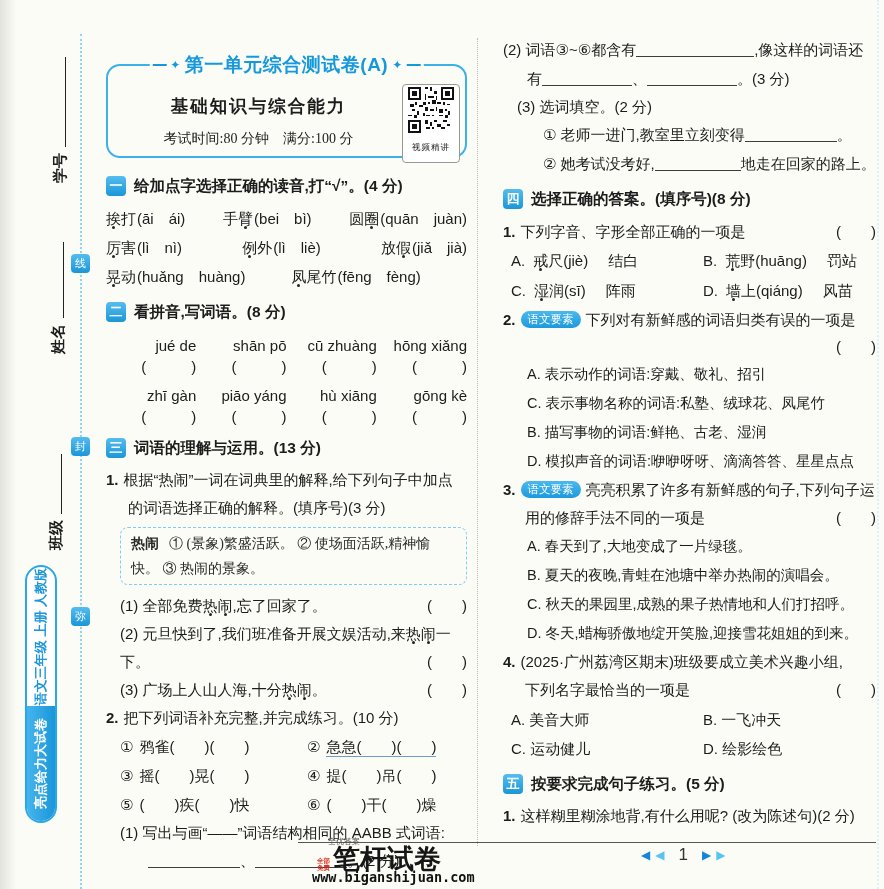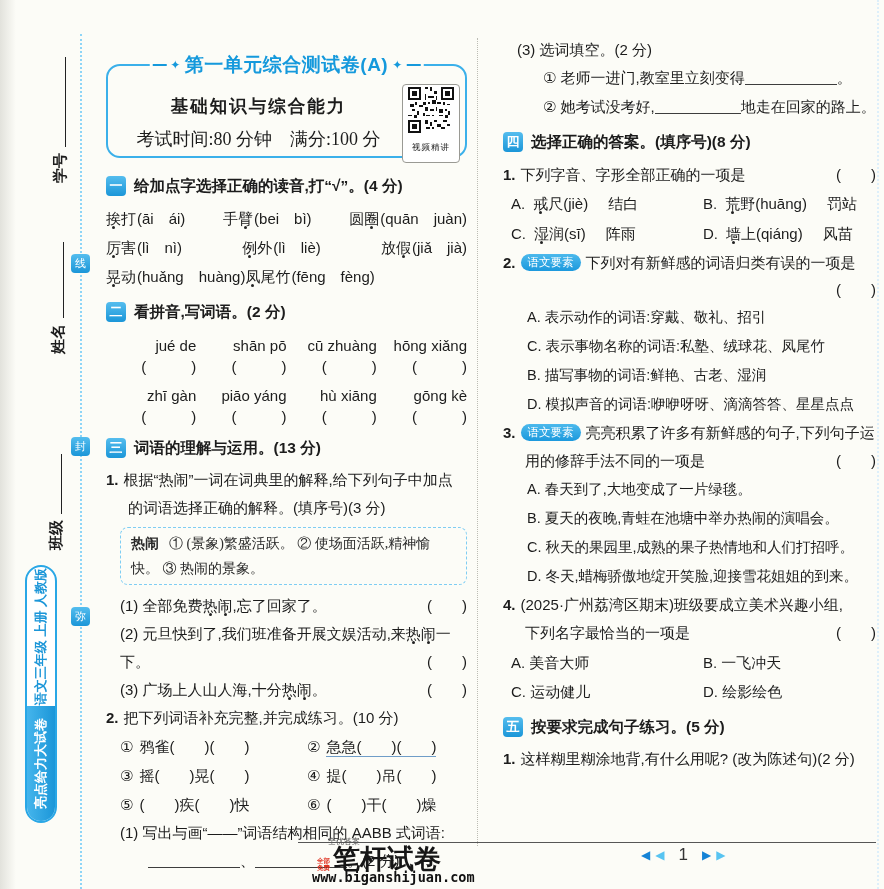--- a/index.html
+++ b/index.html
@@ -32,37 +32,37 @@
   
   .hbox { position:relative; margin-top:24px; margin-bottom:14px; height:94px;
           border:2px solid #3bb0ea; border-radius:14px; }
   .htitle { position:absolute; top:-15px; left:50%; transform:translateX(-50%);
             background:#fcfcf7; padding:0 3px; display:flex; align-items:center; gap:4px;
             color:#1599dc; font-weight:bold; font-size:19px; white-space:nowrap; letter-spacing:.5px; }
   .hline { width:14px; height:2px; background:#1599dc; }
   .hstar { font-size:12px; line-height:1; }
   .hsub { text-align:center; margin-top:26px; font-weight:bold; font-size:17.5px; letter-spacing:2px;
           padding-right:56px; }
-  .hinfo { text-align:center; margin-top:5px; font-family:"Liberation Serif",serif; font-size:18px;
+  .hinfo { text-align:center; margin-top:5px; font-family:"Liberation Serif",serif; font-size:14px;
            padding-right:56px; }
   .qrbox { position:absolute; right:5px; top:18px; width:58px; background:#fff;
            border:1px solid #9a9a94; border-radius:4px; padding:2px 2px 1px; text-align:center; }
   .qrbox svg { display:block; margin:0 auto; }
   .qrcap { font-family:"Liberation Serif",serif; font-size:8.5px; letter-spacing:1px; color:#222; }
   
   .sec { display:flex; align-items:center; font-weight:bold; font-size:15.5px; margin:7px 0 4px; }
   .badge { flex:none; width:20px; height:20px; border-radius:4px; margin-right:8px;
            background:linear-gradient(180deg,#55bdee,#1b96d8); color:#fff; font-size:13px;
            font-weight:bold; display:flex; align-items:center; justify-content:center; }
   .dt { position:relative; }
   .dt::after { content:""; position:absolute; left:50%; margin-left:-1.5px; bottom:-2px;
                width:3px; height:3px; border-radius:50%; background:#222; }
   .py { margin-left:1px; }
   .row3 { display:flex; justify-content:space-between; line-height:29px; }
-  .row3b { display:flex; line-height:29px; }
+  .row3b { display:flex; gap:46px; line-height:29px; }
   .pygrid { display:grid; grid-template-columns:repeat(4,1fr); row-gap:8px; text-align:right;
             line-height:21px; margin:9px 0 4px; }
   .qline { line-height:28px; }
   .hang2 { padding-left:22px; text-indent:-22px; }
   .qn { font-weight:bold; margin-right:5px; }
   .defbox { border:1.6px dashed #7ecdf3; border-radius:8px; margin:5px 0 7px 14px; padding:3px 10px;
             font-family:"Liberation Serif",serif; font-size:14px; line-height:25px; color:#2a2a2a; }
   .defbox b { margin-right:10px; }
   .qi { display:flex; justify-content:space-between; padding-left:14px; }
   .qi2 { padding-left:14px; }
@@ -217,21 +217,21 @@
     <span><span></span><span class="dt">例</span><span>外</span><span class="py">(lì　liè)</span></span>
     <span><span>放</span><span class="dt">假</span><span></span><span class="py">(jiǎ　jià)</span></span>
   </div>
   <div class="row3b">
     <span><span></span><span class="dt">晃</span><span>动</span><span class="py">(huǎng　huàng)</span></span>
     <span><span></span><span class="dt">凤</span><span>尾竹</span><span class="py">(fēng　fèng)</span></span>
   </div>
 
   <div class="sec">
     <span class="badge">二</span>
-    <span>看拼音,写词语。(2 分)</span>
+    <span>看拼音,写词语。(8 分)</span>
   </div>
 
   <div class="pygrid">
     <div>
         <div>jué de</div>
         <div>(　　　)</div>
       </div>
     <div>
         <div>shān pō</div>
         <div>(　　　)</div>
@@ -301,20 +301,23 @@
   <div class="qline" style="padding-left:14px;">
     <span>(1) 写出与画“——”词语结构相同的 AABB 式词语:</span>
   </div>
   <div style="padding-left:42px;">
     <span class="blank" style="width:92px;"></span><span>、</span><span class="blank" style="width:92px;"></span><span>。(2 分)</span>
   </div>
 </div>
 
 <div class="rc">
 
+  <div class="hang">
+    <span>(2) 词语③~⑥都含有</span><span class="blank" style="width:118px;"></span><span>,像这样的词语还有</span><span class="blank" style="width:90px;"></span><span>、</span><span class="blank" style="width:90px;"></span><span>。(3 分)</span>
+  </div>
   <div class="qline" style="padding-left:14px;">(3) 选词填空。(2 分)</div>
   <div style="padding-left:40px;">
     <span>① 老师一进门,教室里立刻变得</span><span class="blank" style="width:92px;"></span><span>。</span>
   </div>
   <div style="padding-left:40px;">
     <span>② 她考试没考好,</span><span class="blank" style="width:86px;"></span><span>地走在回家的路上。</span>
   </div>
 
   <div class="sec">
     <span class="badge">四</span>

